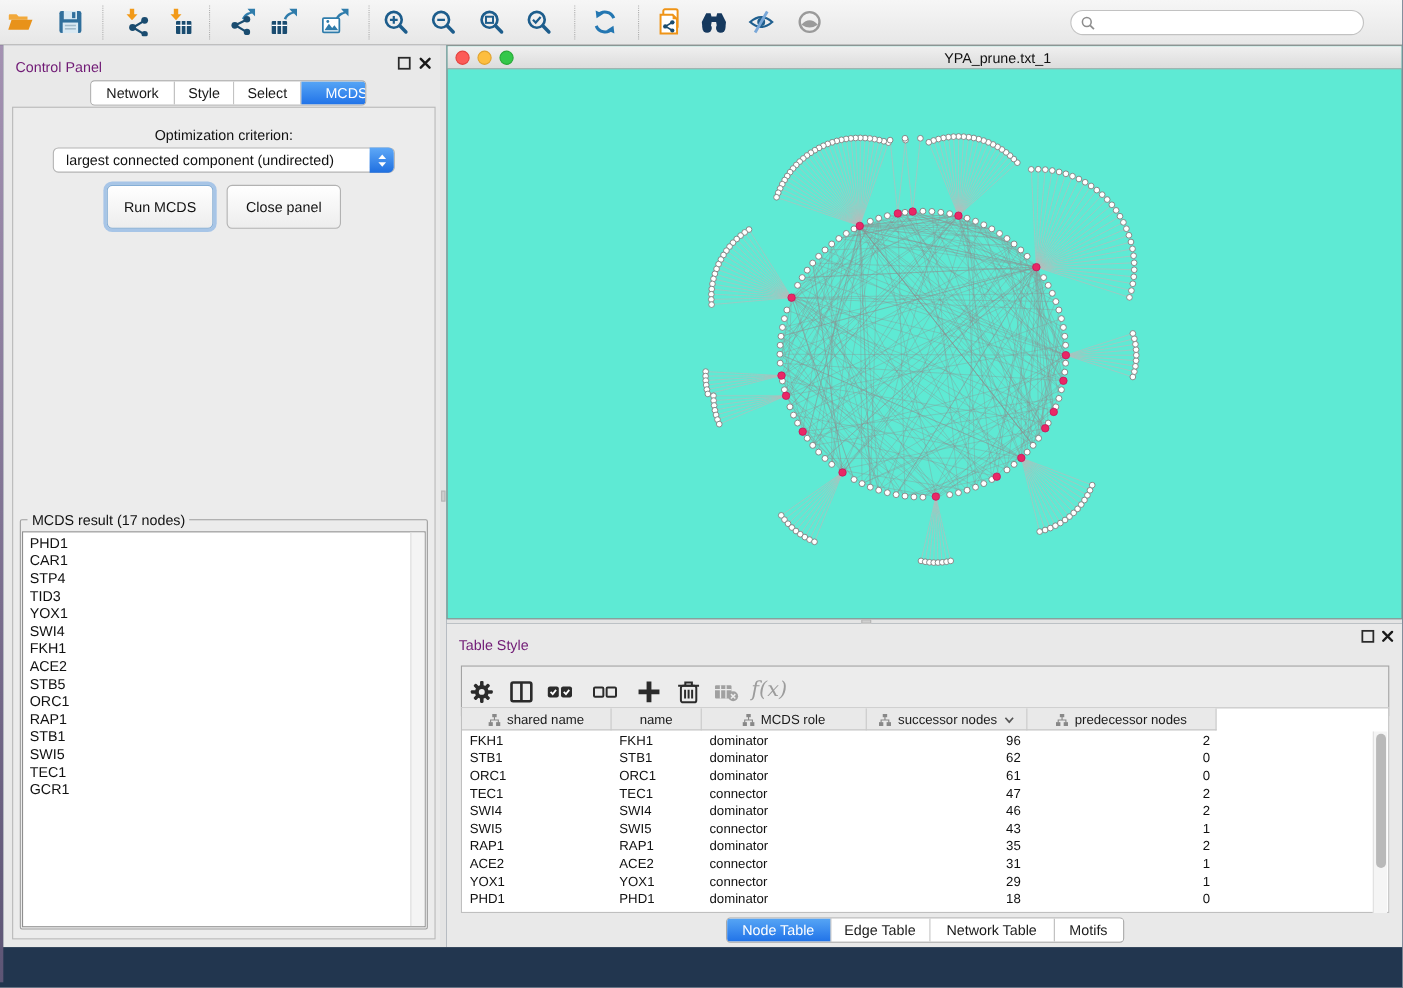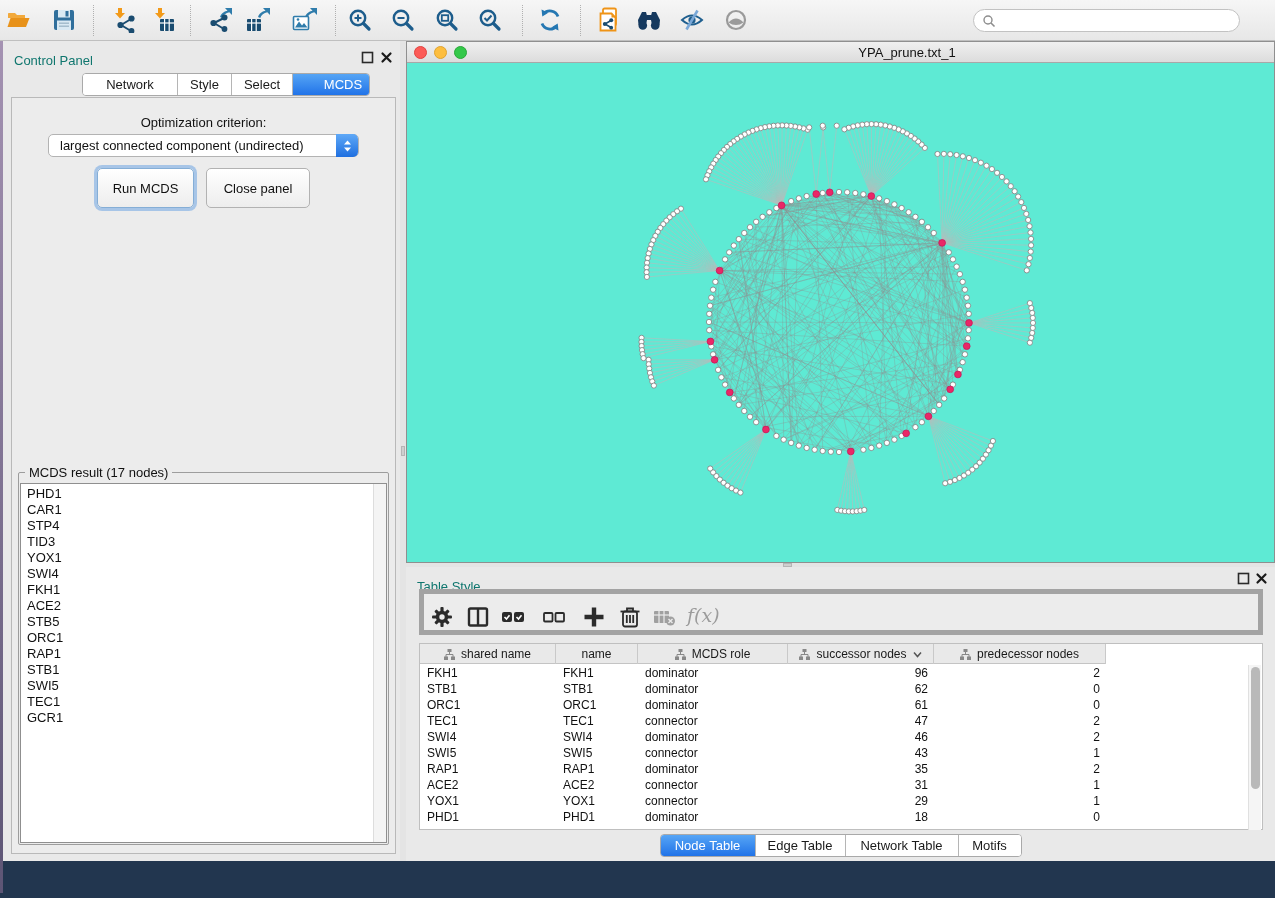--- a/index.html
+++ b/index.html
@@ -7,21 +7,21 @@
 #desktop{position:relative;width:1275px;height:898px;background:#22364f;overflow:hidden}
 #leftstrip{position:absolute;left:0;top:41px;width:3px;height:852px;background:linear-gradient(#a492b2,#5d5575)}
 #app{position:absolute;left:0;top:0;width:1275px;height:893px}
 
 #toolbar{position:absolute;left:0;top:0;width:1275px;height:41px;background:linear-gradient(#f6f6f6,#e7e7e7);border-bottom:1px solid #bfbfbf}
 .tbi{position:absolute;top:7px;width:26px;height:26px}
 .tbsep{position:absolute;top:5px;height:31px;width:0;border-left:1px dotted #b0b0b0}
 #searchbox{position:absolute;left:973px;top:9px;width:267px;height:23px;background:#fff;border:1px solid #c2c2c2;border-radius:12px;display:flex;align-items:center;padding-left:8px}
 
 #control-panel{position:absolute;left:3px;top:41px;width:397px;height:820px;background:#e9e9e9}
-.panel-title{position:absolute;left:11px;top:12px;font-size:13px;color:#0f766e}
+.panel-title{position:absolute;left:11px;top:12px;font-size:13px;color:#701a75}
 .winbtn{position:absolute;width:13px;height:13px}
 #cp-tabs{position:absolute;left:79px;top:32px;height:23px;display:flex}
 .tabseg{display:flex;height:23px;border:1px solid #a9a9a9;border-radius:4px;overflow:hidden;background:#fff}
 .tabseg .tab{display:flex;align-items:center;justify-content:center;font-size:13px;color:#1a1a1a;background:#fff;border-right:1px solid #b5b5b5;cursor:default}
 .tabseg .tab:last-child{border-right:none}
 .tabseg .tab.sel{background:linear-gradient(#56a5f5,#2173e8);color:#fff}
 #cp-body{position:absolute;left:8px;top:56px;width:385px;height:757px;background:#ececec;border:1px solid #b9b9b9}
 #opt-label{position:absolute;left:0;top:17px;width:100%;text-align:center}
 #criterion{position:absolute;left:36px;top:36px;width:311px;height:23px;background:#fff;border:1px solid #b3b3b3;border-radius:5px;display:flex;align-items:center}
 #criterion .val{padding-left:11px;font-size:13px}
@@ -41,21 +41,21 @@
 #nf-titlebar{position:absolute;left:0;top:0;width:100%;height:21px;background:linear-gradient(#f0f0f0,#dcdcdc);border-bottom:1px solid #a8a8a8}
 .tl{position:absolute;top:4px;width:13px;height:13px;border-radius:50%}
 #nf-title{position:absolute;top:3px;left:375px;width:250px;text-align:center;font-size:13px;color:#111}
 #net-svg{position:absolute;left:0;top:21px}
 #hdivider{position:absolute;left:406px;top:563px;width:869px;height:4px;background:#e4e4e4}
 #hhandle{position:absolute;left:377px;top:0px;width:9px;height:4px;background:#cfcfcf;border:1px solid #b5b5b5}
 #vdivider{position:absolute;left:400px;top:41px;width:6px;height:820px;background:#e4e4e4}
 #vhandle{position:absolute;left:1px;top:405px;width:4px;height:10px;background:#cfcfcf;border:1px solid #b5b5b5}
 
 #table-panel{position:absolute;left:406px;top:567px;width:869px;height:294px;background:#e9e9e9}
-#tp-toolbar{position:absolute;left:13px;top:22px;width:844px;height:46px;background:#ececec;border:5px solid #a3a3a3}
+#tp-toolbar{position:absolute;left:13px;top:38px;width:844px;height:46px;background:#ececec;border:1px solid #a3a3a3}
 .tpi{position:absolute;top:10px;width:26px;height:26px}
 #tp-table{position:absolute;left:13px;top:76px;width:844px;height:187px;background:#fff;border:1px solid #bfbfbf}
 #tp-thead{position:absolute;left:0;top:0;height:20px;display:flex;background:#e9e9e9;border-bottom:1px solid #c4c4c4}
 .th{display:flex;align-items:center;justify-content:center;gap:6px;border-right:1px solid #c9c9c9;font-size:12px;color:#1a1a1a;height:20px}
 #tp-tbody{position:absolute;left:0;top:21px;width:100%}
 .tr{display:flex;height:16px;line-height:16px;font-size:12px}
 .td{overflow:hidden;white-space:nowrap}
 .td.l{padding-left:7px;text-align:left}
 .td.r{padding-right:6px;text-align:right}
 #tp-scroll{position:absolute;right:1px;top:21px;width:13px;height:165px;background:#f5f5f5;border-left:1px solid #e0e0e0}
@@ -211,24 +211,24 @@
 
   <div id="control-panel">
     <div class="panel-title">Control Panel</div>
     <div class="winbtn" style="left:358px;top:10px"><svg viewBox="0 0 13 13">
             <rect x="1.5" y="1.5" width="10" height="10" fill="none" stroke="#2a2a2a" stroke-width="1.6"></rect>
           </svg></div>
     <div class="winbtn" style="left:377px;top:10px"><svg viewBox="0 0 13 13">
             <path d="M2.5 2.5l8 8M10.5 2.5l-8 8" stroke="#1a1a1a" stroke-width="2.2" stroke-linecap="round"></path>
           </svg></div>
     <div id="cp-tabs" class="tabseg">
-          <div class="tab" style="width: 95px;">Network</div>
+          <div class="tab" style="width: 76px;">Network</div>
           <div class="tab" style="width: 54px;">Style</div>
           <div class="tab" style="width: 61px;">Select</div>
-          <div class="tab sel" style="width: 76px; padding-left: 24px;">MCDS</div>
+          <div class="tab sel" style="width: 58px; padding-left: 24px;">MCDS</div>
         </div>
     <div id="cp-body">
       <div id="opt-label">Optimization criterion:</div>
       <div id="criterion">
         <span class="val">largest connected component (undirected)</span>
         <span class="arrows">
               <svg width="9" height="14" viewBox="0 0 9 14">
                 <path d="M1 5.5L4.5 1.5L8 5.5z" fill="#fff"></path>
                 <path d="M1 8.5L4.5 12.5L8 8.5z" fill="#fff"></path>
               </svg>

